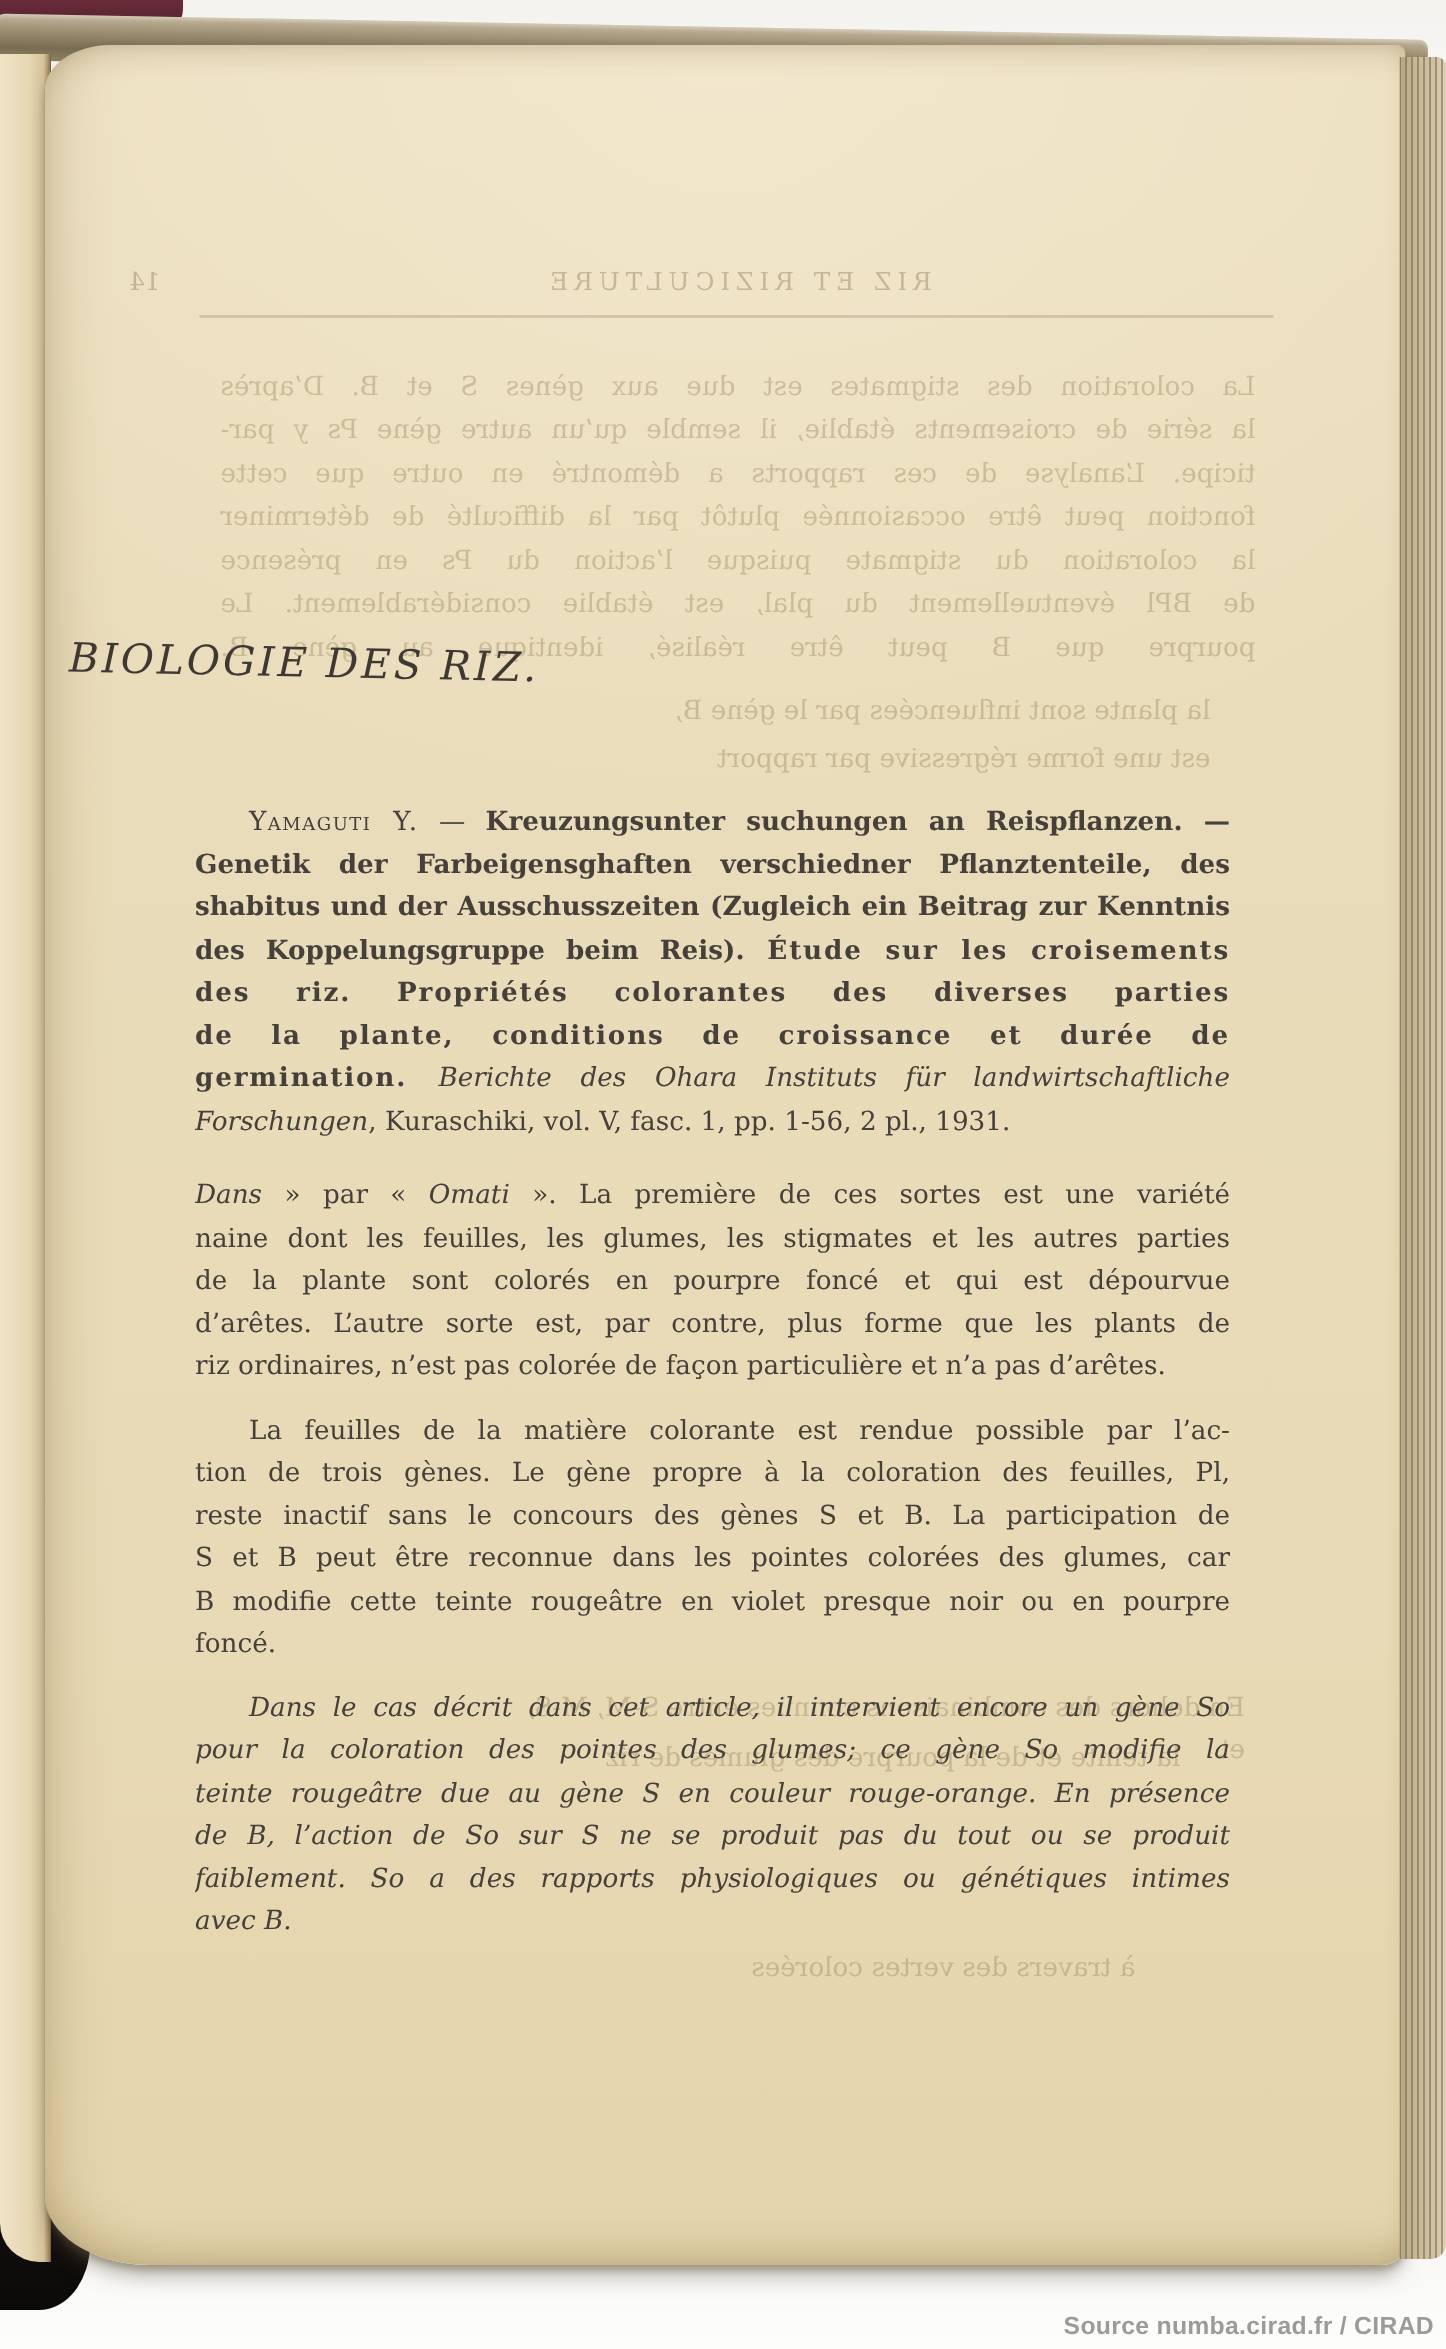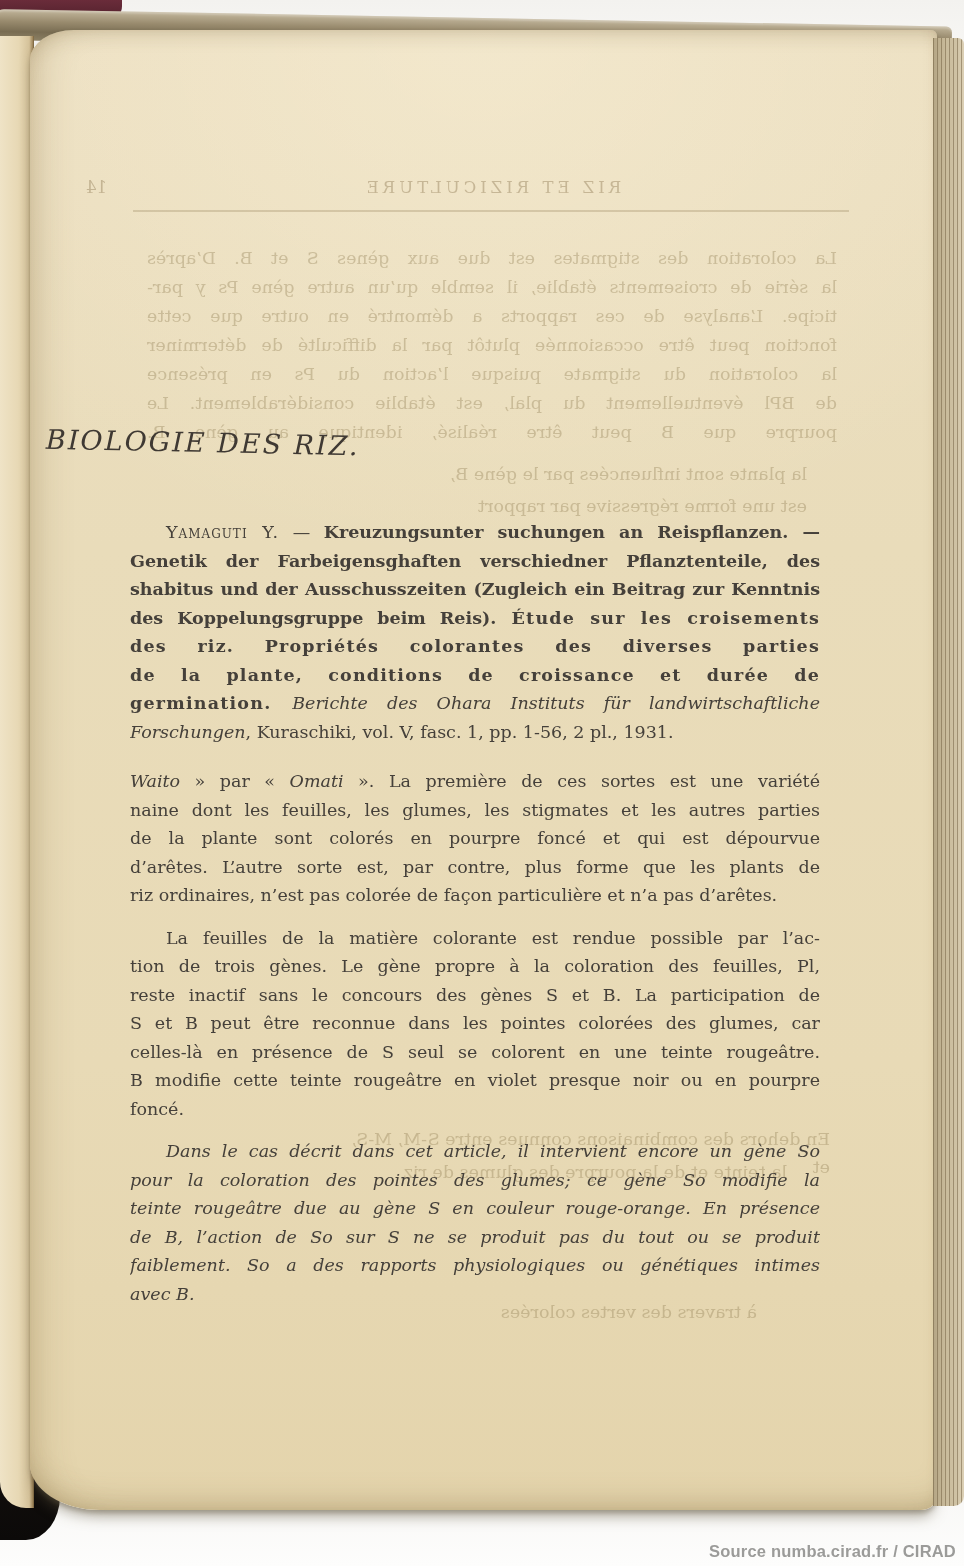--- a/index.html
+++ b/index.html
@@ -47,21 +47,21 @@
   .bleed .bnum{position:absolute;top:148px;right:56px;font-size:16.5px;color:rgba(140,120,82,.42);}
   .bleed .brule{position:absolute;top:180px;left:88px;width:716px;height:2px;
     background:rgba(150,130,90,.30);}
   .bleed .bcol{position:absolute;top:214px;left:100px;width:690px;line-height:29px;
     text-align:justify;text-align-last:justify;}
   .bleed .bx{position:absolute;line-height:28px;}
   
   .heading{position:absolute;left:16px;top:397px;margin:0;
     font-style:italic;font-weight:400;font-size:27px;letter-spacing:2px;
     color:#3f3933;transform:rotate(1.2deg);white-space:nowrap;}
-  .content{position:absolute;left:100px;top:488px;width:690px;color:#45403a;
+  .content{position:absolute;left:100px;top:504px;width:690px;color:#45403a;
     font-size:17.5px;}
   .para{margin:0;}
   .para.m2{margin-top:21px;}
   .para.m3{margin-top:14px;}
   .para.m4{margin-top:14px;font-style:italic;}
   .line{height:28.5px;line-height:28.5px;text-align:justify;text-align-last:justify;
     overflow:hidden;}
   .line.nl{text-align-last:left;}
   .line.ind{text-indent:36px;}
   .sc{font-variant:small-caps;letter-spacing:1px;}
@@ -114,33 +114,32 @@
         <div class="line bde">Genetik der Farbeigensghaften verschiedner Pflanztenteile, des Wuch-</div>
         <div class="line bde">shabitus und der Ausschusszeiten (Zugleich ein Beitrag zur Kenntnis</div>
         <div class="line"><span class="bde">des Koppelungsgruppe beim Reis).</span><span class="bfr"> Étude sur les croisements</span></div>
         <div class="line bfr">des riz. Propriétés colorantes des diverses parties</div>
         <div class="line bfr">de la plante, conditions de croissance et durée de</div>
         <div class="line"><span class="bfr">germination. </span><span class="it">Berichte des Ohara Instituts für landwirtschaftliche</span></div>
         <div class="line nl"><span class="it">Forschungen</span><span>, Kuraschiki, vol. V, fasc. 1, pp. 1-56, 2 pl., 1931.</span></div>
       </div>
 
       <div class="para m2">
-        <div class="line"><span class="it">Waito</span><span> » par « </span><span class="it">Omati</span><span> ». La première de ces sortes est une variété</span></div>
+        <div class="line"><span class="it">Dans</span><span> » par « </span><span class="it">Omati</span><span> ». La première de ces sortes est une variété</span></div>
         <div class="line">naine dont les feuilles, les glumes, les stigmates et les autres parties</div>
         <div class="line">de la plante sont colorés en pourpre foncé et qui est dépourvue</div>
         <div class="line">d’arêtes. L’autre sorte est, par contre, plus forme que les plants de</div>
         <div class="line nl">riz ordinaires, n’est pas colorée de façon particulière et n’a pas d’arêtes.</div>
       </div>
 
       <div class="para m3">
         <div class="line ind">La feuilles de la matière colorante est rendue possible par l’ac-</div>
         <div class="line">tion de trois gènes. Le gène propre à la coloration des feuilles, Pl,</div>
         <div class="line">reste inactif sans le concours des gènes S et B. La participation de</div>
         <div class="line">S et B peut être reconnue dans les pointes colorées des glumes, car</div>
-        <div class="line">celles-là en présence de S seul se colorent en une teinte rougeâtre.</div>
         <div class="line">B modifie cette teinte rougeâtre en violet presque noir ou en pourpre</div>
         <div class="line nl">foncé.</div>
       </div>
 
       <div class="para m4">
         <div class="line ind">Dans le cas décrit dans cet article, il intervient encore un gène So</div>
         <div class="line">pour la coloration des pointes des glumes; ce gène So modifie la</div>
         <div class="line">teinte rougeâtre due au gène S en couleur rouge-orange. En présence</div>
         <div class="line">de B, l’action de So sur S ne se produit pas du tout ou se produit</div>
         <div class="line">faiblement. So a des rapports physiologiques ou génétiques intimes</div>

